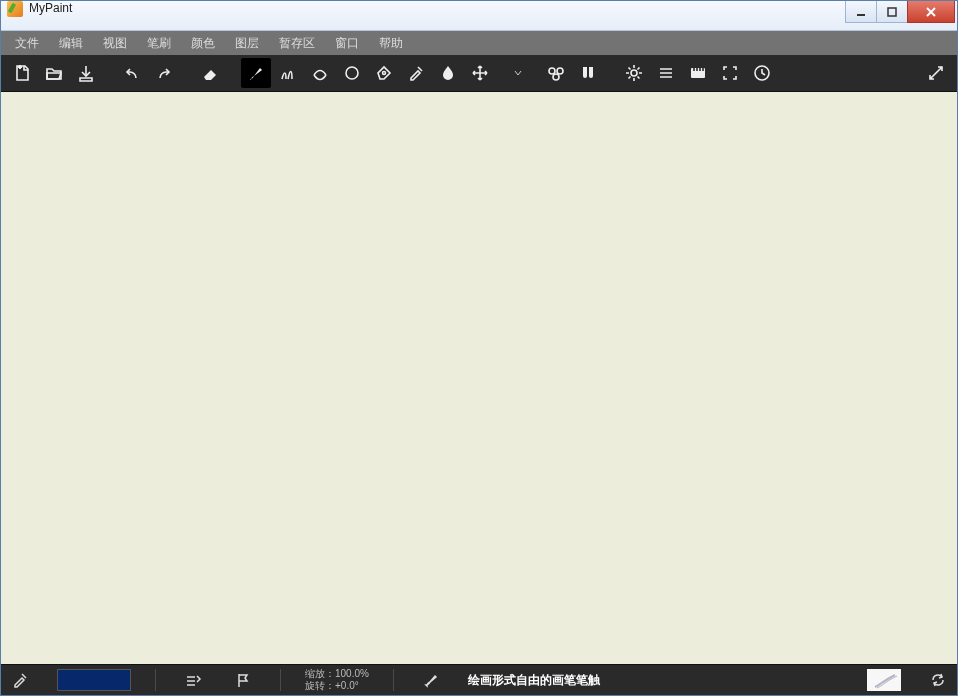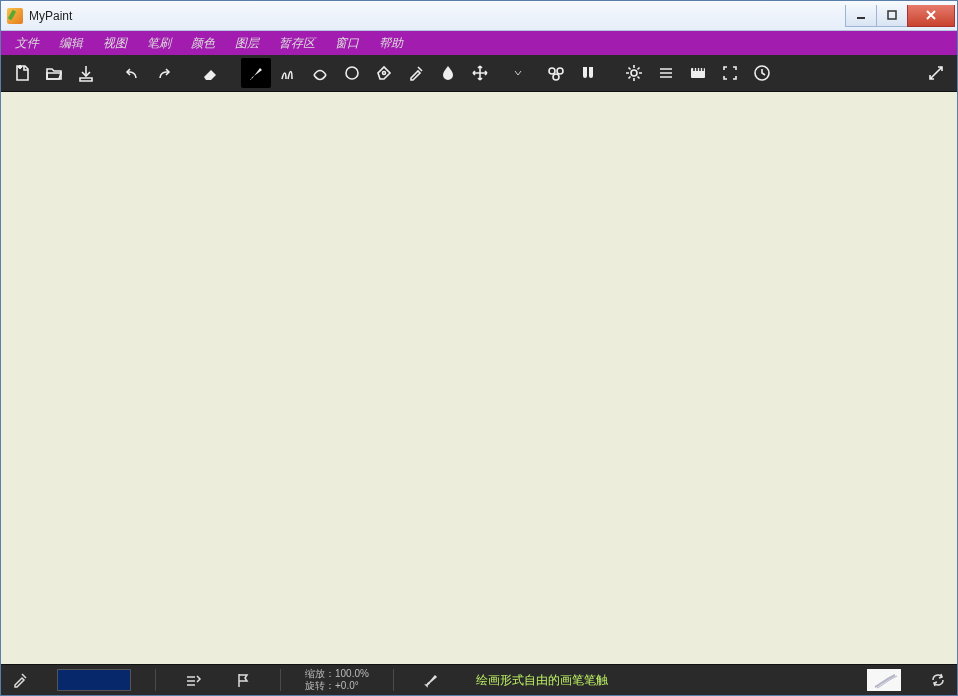--- a/index.html
+++ b/index.html
@@ -1,31 +1,31 @@
 <!DOCTYPE html>
 <html><head>
 <meta charset="utf-8">
 <style>
 * { margin: 0; padding: 0; box-sizing: border-box; user-select: none; }
 html, body { width: 958px; height: 696px; font-family: "Microsoft YaHei", "SimSun", sans-serif; overflow: hidden; }
 .window-frame { width: 958px; height: 696px; background: #fff; border: 1px solid #5a7ea8; display: flex; flex-direction: column; }
 
 
-.titlebar { height: 30px; background: linear-gradient(#f6f9fd,#e6eef9); display: flex; align-items: center; border-bottom: 1px solid #b7c6dd; }
+.titlebar { height: 30px; background: linear-gradient(#f6f9fd,#e6eef9); display: flex; border-bottom: 1px solid #b7c6dd; }
 .titlebar .app-icon { width: 16px; height: 16px; margin: 0 6px; background: linear-gradient(135deg,#f7c34a,#e57b1e); border-radius: 2px; position: relative; }
 .titlebar .app-icon::after { content:""; position:absolute; left:3px; top:2px; width:4px; height:10px; background:#5a3; transform:rotate(30deg); border-radius:1px; }
 .titlebar .title { font-size: 12px; color:#222; flex:0 0 auto; }
 .titlebar .spacer { flex:1; }
 .win-btns { display:flex; height:22px; margin-right:2px; }
 .win-btn { width:32px; height:22px; display:flex; align-items:center; justify-content:center; border:1px solid #9db4d4; border-top:none; margin-left:-1px; background:linear-gradient(#f3f7fd,#d9e4f3); }
 .win-btn.close { width:48px; background:linear-gradient(#e67a6b,#c8432f); border-color:#a33; }
 .win-btn svg { display:block; }
 
 
-.menubar { height:24px; background:#a21caf; display:flex; align-items:center; padding:8px 4px;font-style:italic; }
+.menubar { height:24px; background:#737373; display:flex; align-items:center; padding:8px 4px; }
 .menu-item { color:#ddd; font-size:12px; padding:3px 10px; cursor:default; }
 
 
 .toolbar { height:36px; background:#2a2a2a; display:flex; align-items:center; padding:0 6px; gap:2px; }
 .tbtn { width:30px; height:30px; display:flex; align-items:center; justify-content:center; border-radius:2px; color:#eee; }
 .tbtn.active { background:#000; }
 .tgap { width:12px; }
 .tbtn svg { stroke:#eee; fill:none; stroke-width:1.6; }
 .tbtn.fill svg { fill:#eee; stroke:none; }
 .drop-caret { width:14px; display:flex; align-items:center; justify-content:center; color:#ccc; }
@@ -42,21 +42,21 @@
 }
 
 
 .statusbar { height:30px; background:#2a2a2a; display:flex; align-items:center; color:#ccc; font-size:11px; padding:0 6px; gap:24px; }
 .sbtn { width:26px; height:24px; display:flex; align-items:center; justify-content:center; }
 .sbtn svg { stroke:#ddd; fill:none; stroke-width:1.5; }
 .swatch { width:74px; height:22px; background:#07296c; border:1px solid #555; }
 .status-sep { width:1px; height:22px; background:#4a4a4a; }
 .zoom-block { line-height:12px; font-size:10px; color:#bbb; }
 .zoom-block div { white-space:pre; }
-.status-msg { margin-left:8px; font-size:12px; color:#bef264; }
+.status-msg { font-size:12px; color:#ffffff;font-weight:bold; }
 .status-spacer { flex:1; }
 .thumb { width:34px; height:22px; background:#f7f7f7; display:flex; align-items:flex-end; justify-content:flex-end; }
 .thumb svg { display:block; }
 </style>
 </head>
 <body>
 
 <div class="window-frame">
 
   <div class="titlebar">

